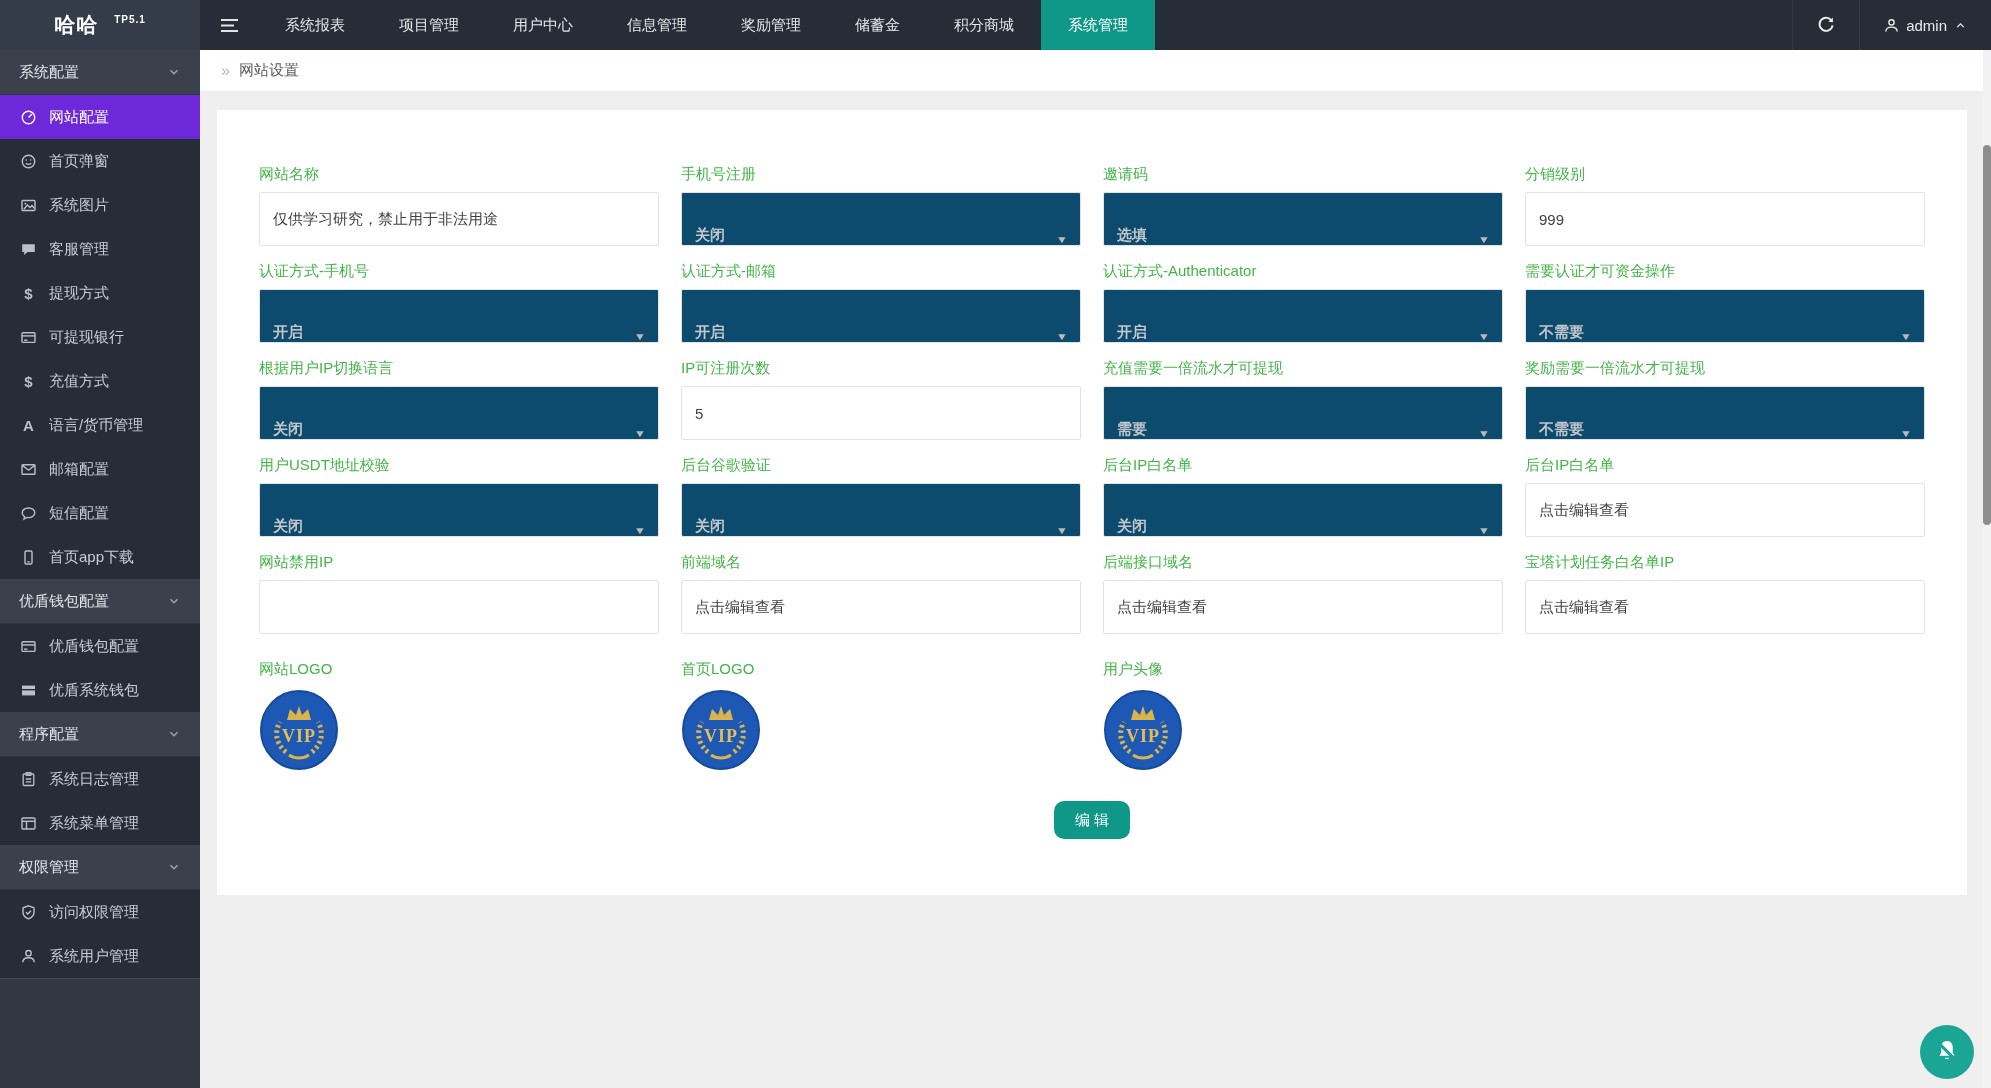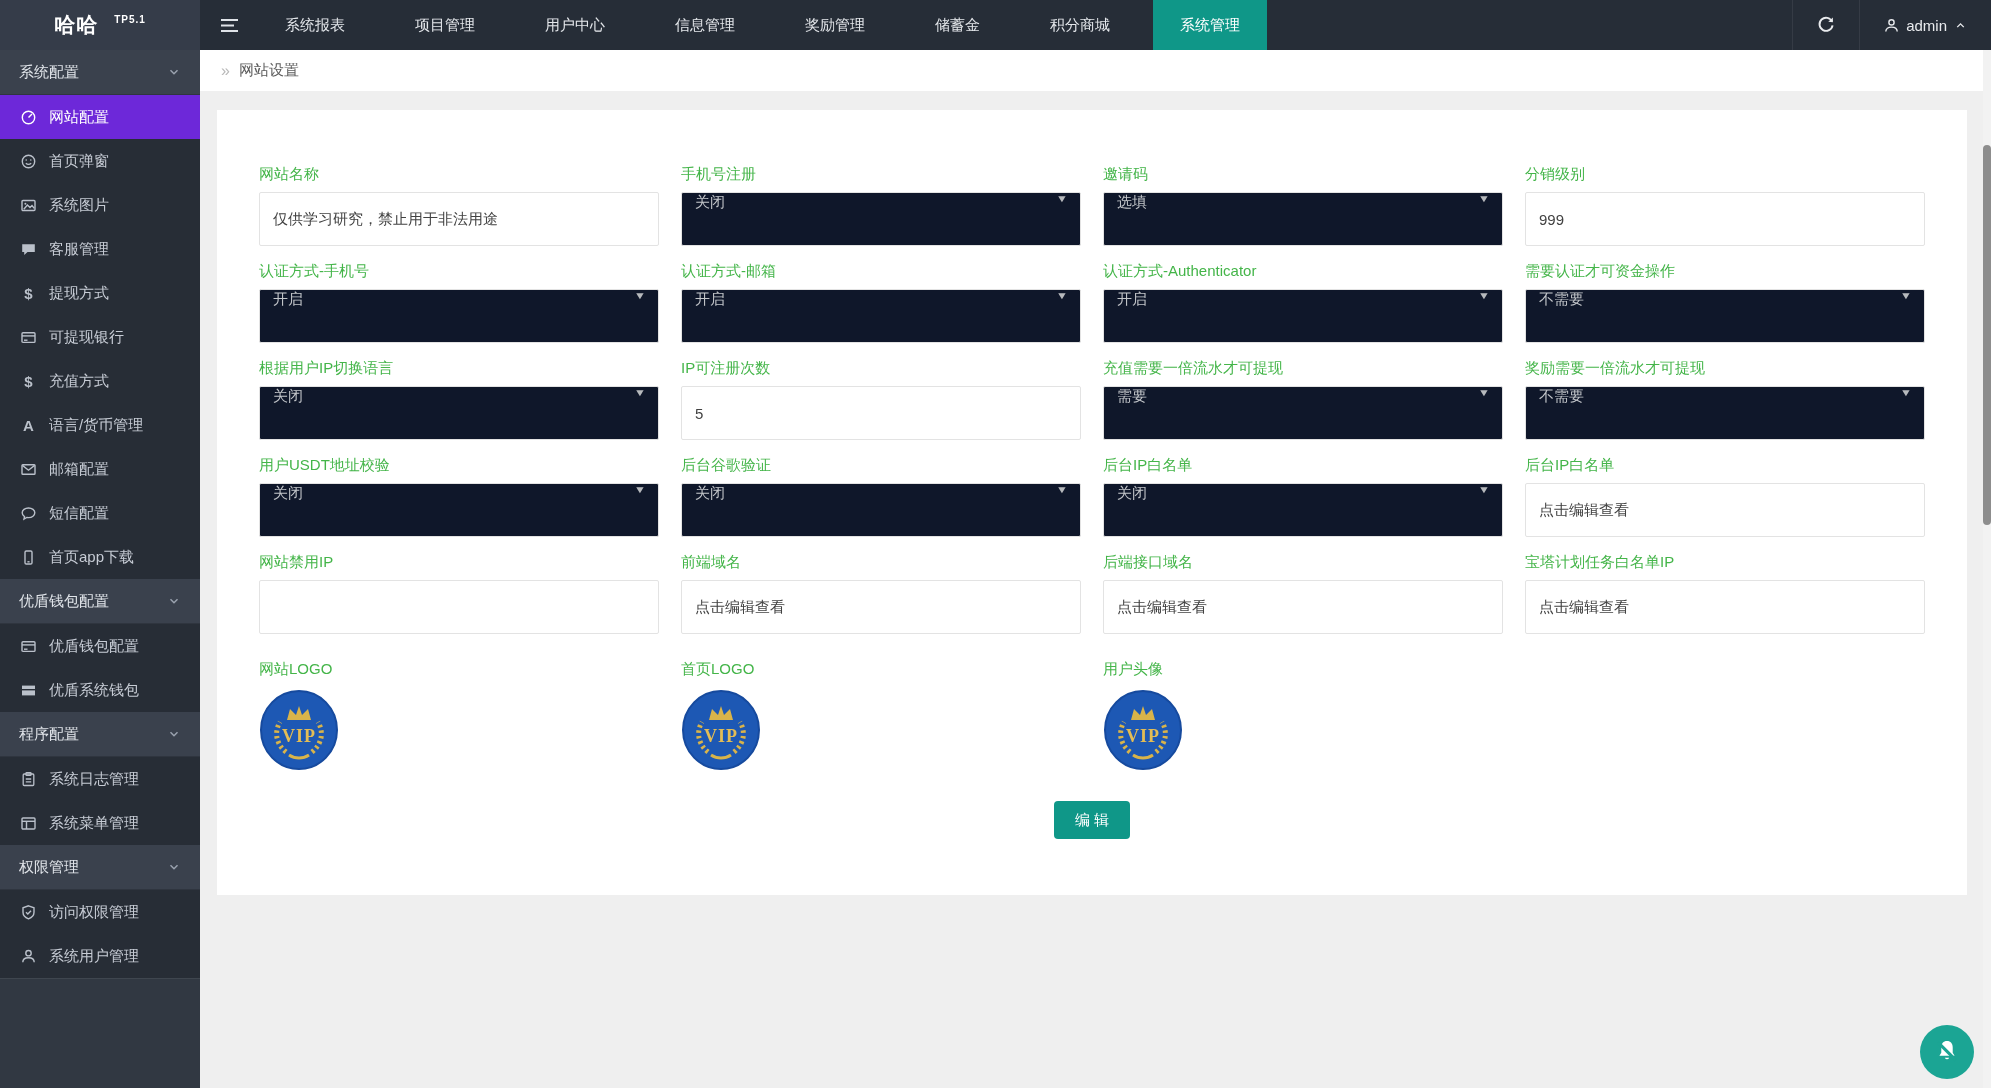--- a/index.html
+++ b/index.html
@@ -8,21 +8,21 @@
     font-family: "Liberation Sans", "DejaVu Sans", sans-serif;
     background:#efefef; overflow:hidden; position:relative;
   }
   
   .navbar { position:absolute; top:0; left:0; width:100%; height:50px;
     background:#262d37; display:flex; align-items:stretch; z-index:10; }
   .logo { width:200px; background:#353c49; color:#fff; display:flex;
     align-items:center; justify-content:center; font-size:21px; font-weight:bold; letter-spacing:1px; }
   .logo sup { font-size:10px; font-weight:bold; margin-left:16px; line-height:1; transform:translateY(-5px); }
   .nav-toggle { width:58px; display:flex; align-items:center; justify-content:center; cursor:pointer; color:#dfe3e8; }
-  .nav-menu { display:flex; align-items:stretch;gap:16px; }
+  .nav-menu { display:flex; align-items:stretch; }
   .nav-item { display:flex; align-items:center; padding:0 27px; font-size:15px;
     color:#e4e7eb; cursor:pointer; }
   .nav-item.active { background:#0f9788; color:#fff; }
   .nav-right { margin-left:auto; display:flex; align-items:stretch; }
   .nav-btn { display:flex; align-items:center; gap:7px; padding:0 24px; color:#e9ebee;
     font-size:15px; cursor:pointer; border-left:1px solid rgba(255,255,255,0.07); }
   
   .sidebar { position:absolute; top:50px; left:0; width:200px; height:1038px;
     background:#272d36; display:flex; flex-direction:column; }
   .side-group { height:45px; flex:0 0 45px; display:flex; align-items:center; justify-content:space-between;
@@ -40,28 +40,28 @@
     display:flex; align-items:center; padding-left:21px; font-size:15px; color:#5b5b5b; }
   .bc-arrow { color:#b9b9b9; margin-right:9px; font-size:16px; }
   
   .card { position:absolute; top:110px; left:217px; width:1750px; background:#fff;
     padding:55px 42px 56px; }
   .grid { display:grid; grid-template-columns:repeat(4,1fr); column-gap:22px; row-gap:16px; }
   .field-label { color:#44b549; font-size:15px; margin-bottom:8px; }
   .control { width:100%; height:54px; border:1px solid #e3e3e3; border-radius:2px;
     padding:0 13px; font-size:15px; }
   input.control { color:#424242; outline:none; font-family:inherit; background:#fff; }
-  .select { display:flex; align-items:flex-start; justify-content:space-between;
-    color:#c3c6ca; background:#0f172a; cursor:pointer; }
+  .select { display:flex; align-items:flex-end; justify-content:space-between;
+    color:#c3c6ca; background:#0c4a6e; cursor:pointer;font-weight:bold; }
   .caret { color:#b7babd; font-size:10px; transform:scaleX(1.25); }
   .logo-grid { display:grid; grid-template-columns:repeat(4,1fr); column-gap:22px; margin-top:26px; }
   .vip-wrap { margin-top:10px; }
   .btn-row { display:flex; justify-content:center; margin-top:30px; }
   .edit-btn { width:76px; height:38px; background:#0f9788; color:#fff; border:none;
-    border-radius:4px; font-size:15px; cursor:pointer; font-family:inherit; }
+    border-radius:10px; font-size:15px; cursor:pointer; font-family:inherit; }
   
   .fab { position:absolute; right:17px; bottom:9px; width:54px; height:54px; border-radius:50%;
     background:#1ba594; display:flex; align-items:center; justify-content:center; cursor:pointer; }
   .sb-track { position:absolute; right:0; top:50px; width:8px; bottom:0; background:#f2f2f2; }
   .sb-thumb { position:absolute; top:95px; left:0; width:8px; height:380px; background:#8d8d8d; border-radius:4px; }
   svg { display:block; }
 </style>
 </head>
 <body>
 

